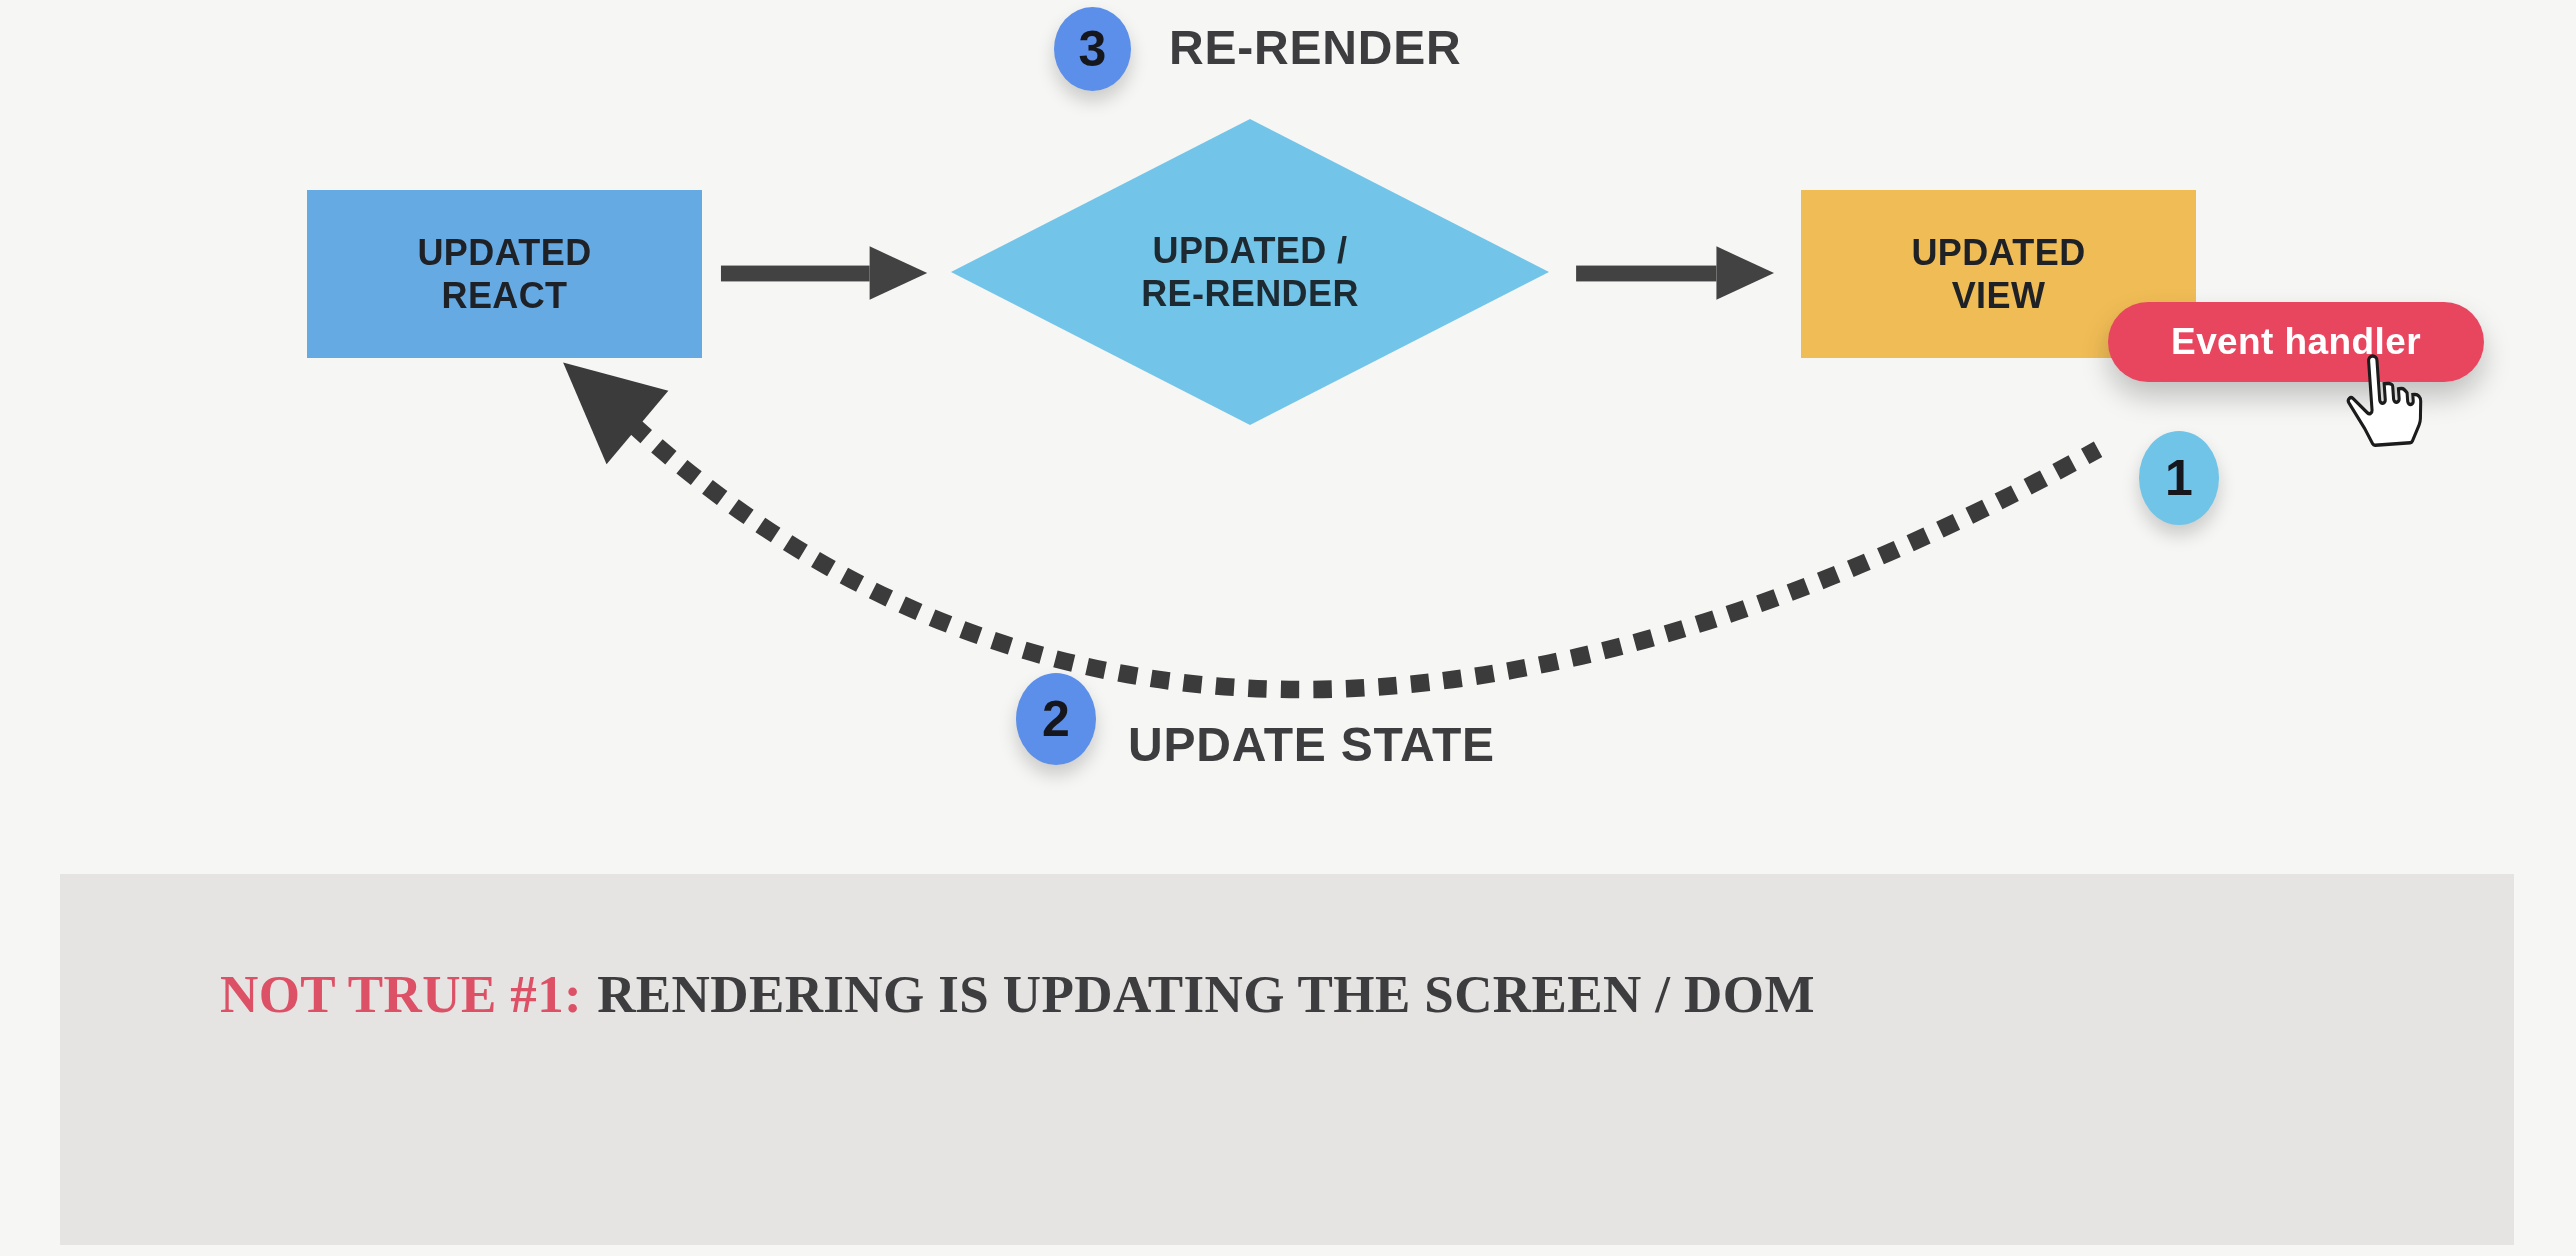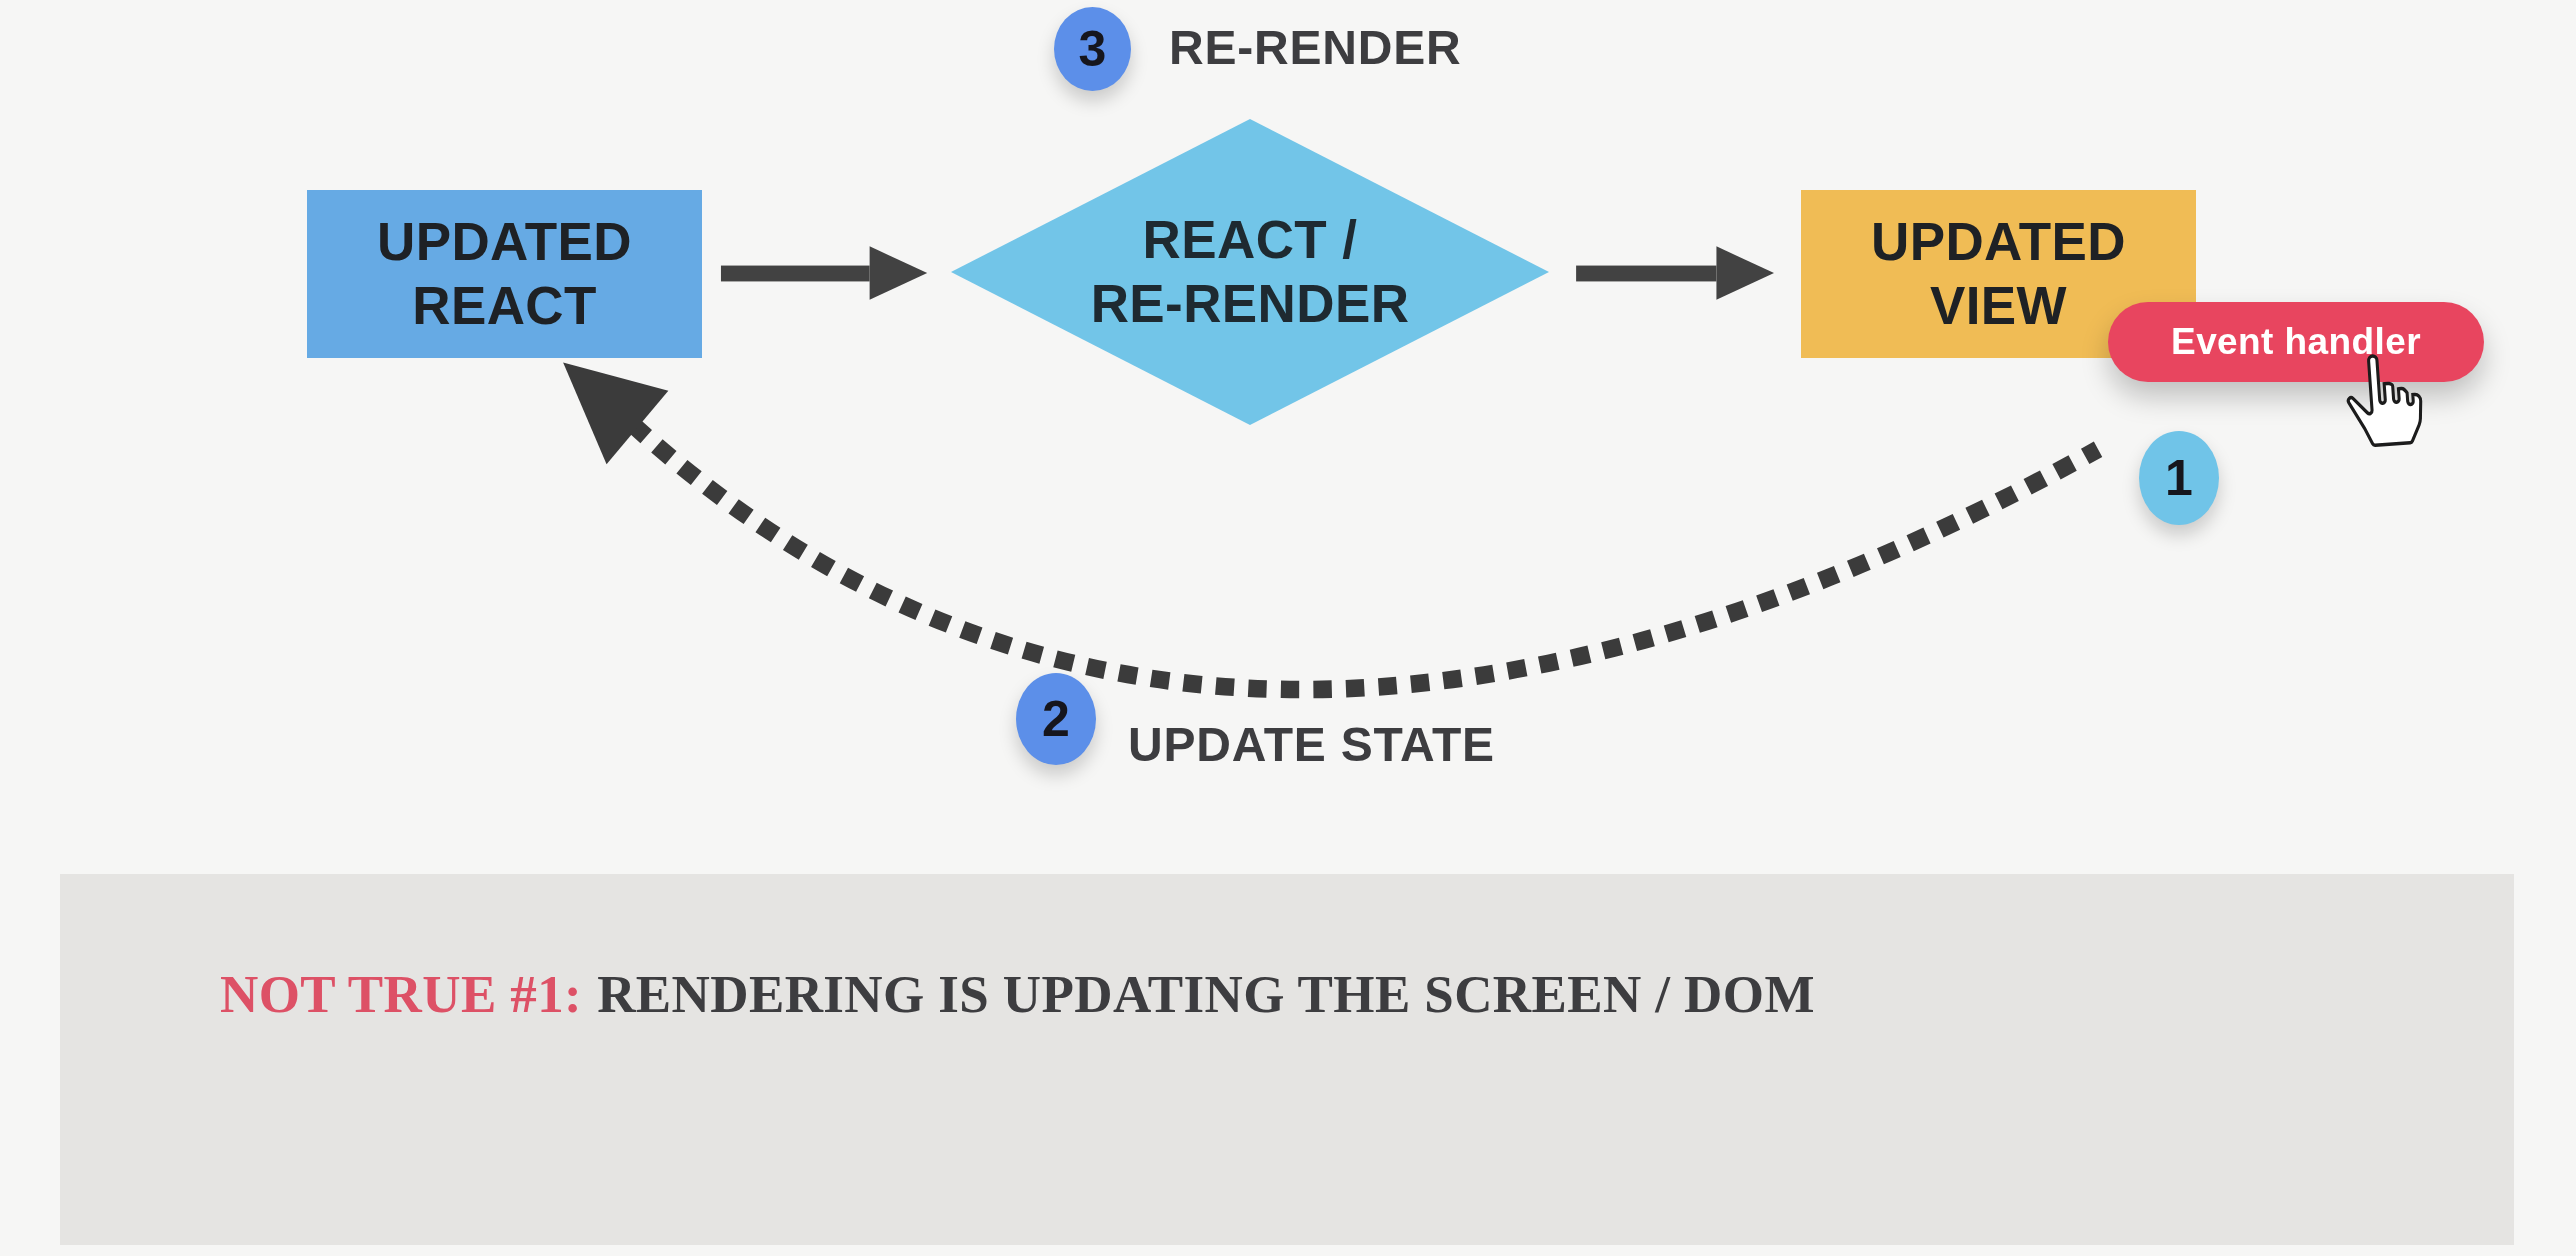--- a/index.html
+++ b/index.html
@@ -7,21 +7,21 @@
     position:relative;width:2576px;height:1256px;overflow:hidden;
     background:#f6f6f5;
     font-family:"Liberation Sans","DejaVu Sans",sans-serif;
     -webkit-font-smoothing:antialiased;
   }
   .abs{position:absolute;}
   
   .node{
     display:flex;flex-direction:column;align-items:center;justify-content:center;
     text-align:center;font-weight:700;color:#1e2125;
-    font-size:53px;line-height:1.2;letter-spacing:0.4px;
+    font-size:36px;line-height:1.2;letter-spacing:0.4px;
   }
   .node-state{left:307px;top:190px;width:395px;height:168px;background:#66aae4;}
   .node-view{left:1801px;top:190px;width:395px;height:168px;background:#f0bc55;}
   .node-diamond{
     left:951px;top:119px;width:598px;height:306px;background:#72c5e8;
     clip-path:polygon(50% 0%,100% 50%,50% 100%,0% 50%);
     color:#1e2a31;
   }
   
   .badge{
@@ -91,21 +91,21 @@
     <span>3</span>
   </div>
   <div class="abs step-label label-rerender">RE-RENDER</div>
 
   <div class="abs node node-state z2">
     <span>UPDATED</span>
     <span>REACT</span>
   </div>
 
   <div class="abs node node-diamond z2">
-    <span>REACT /</span>
+    <span>UPDATED /</span>
     <span>RE-RENDER</span>
   </div>
 
   <div class="abs node node-view z2">
     <span>UPDATED</span>
     <span>VIEW</span>
   </div>
 
   <button class="abs pill z4">
     <span class="pill-text">Event handler</span>

